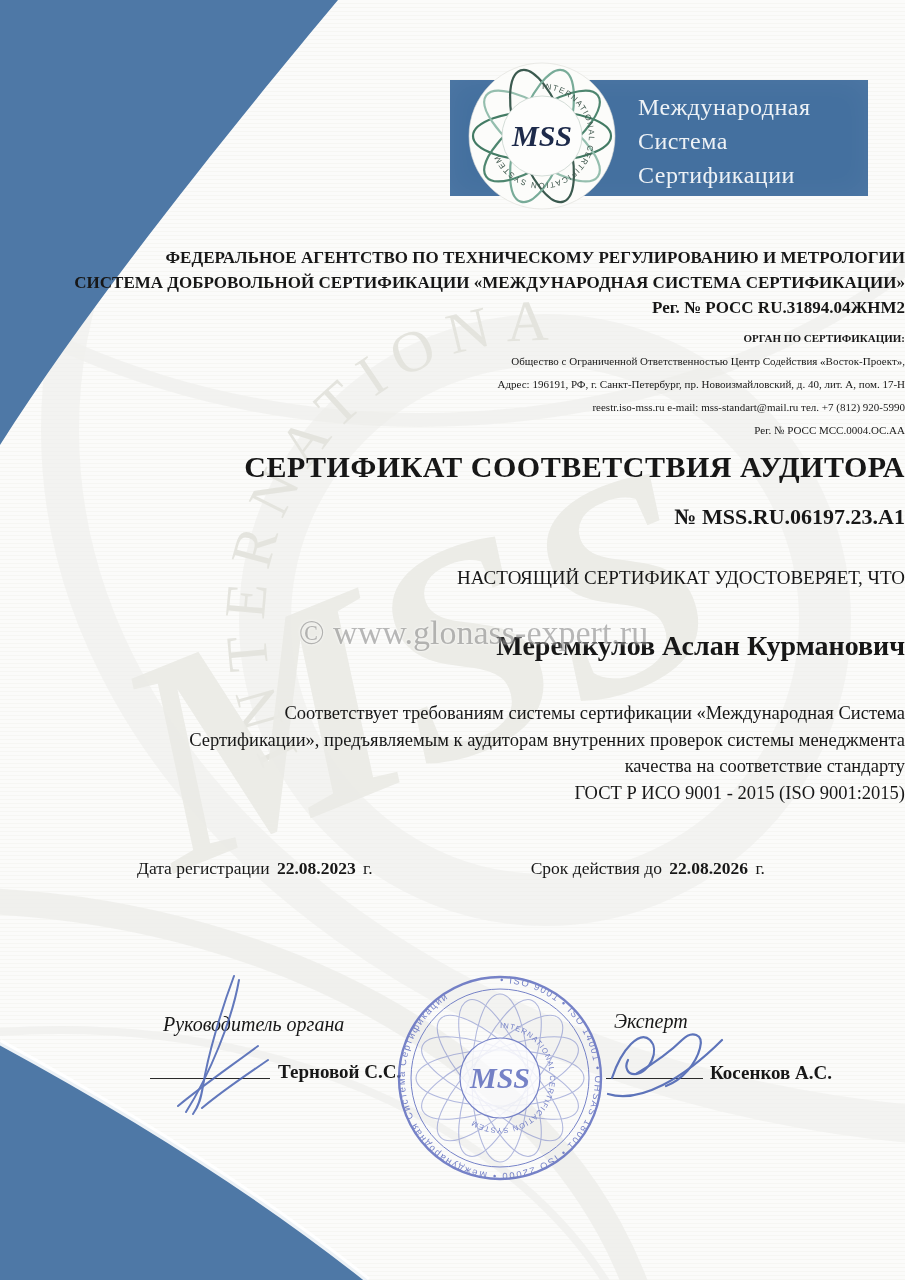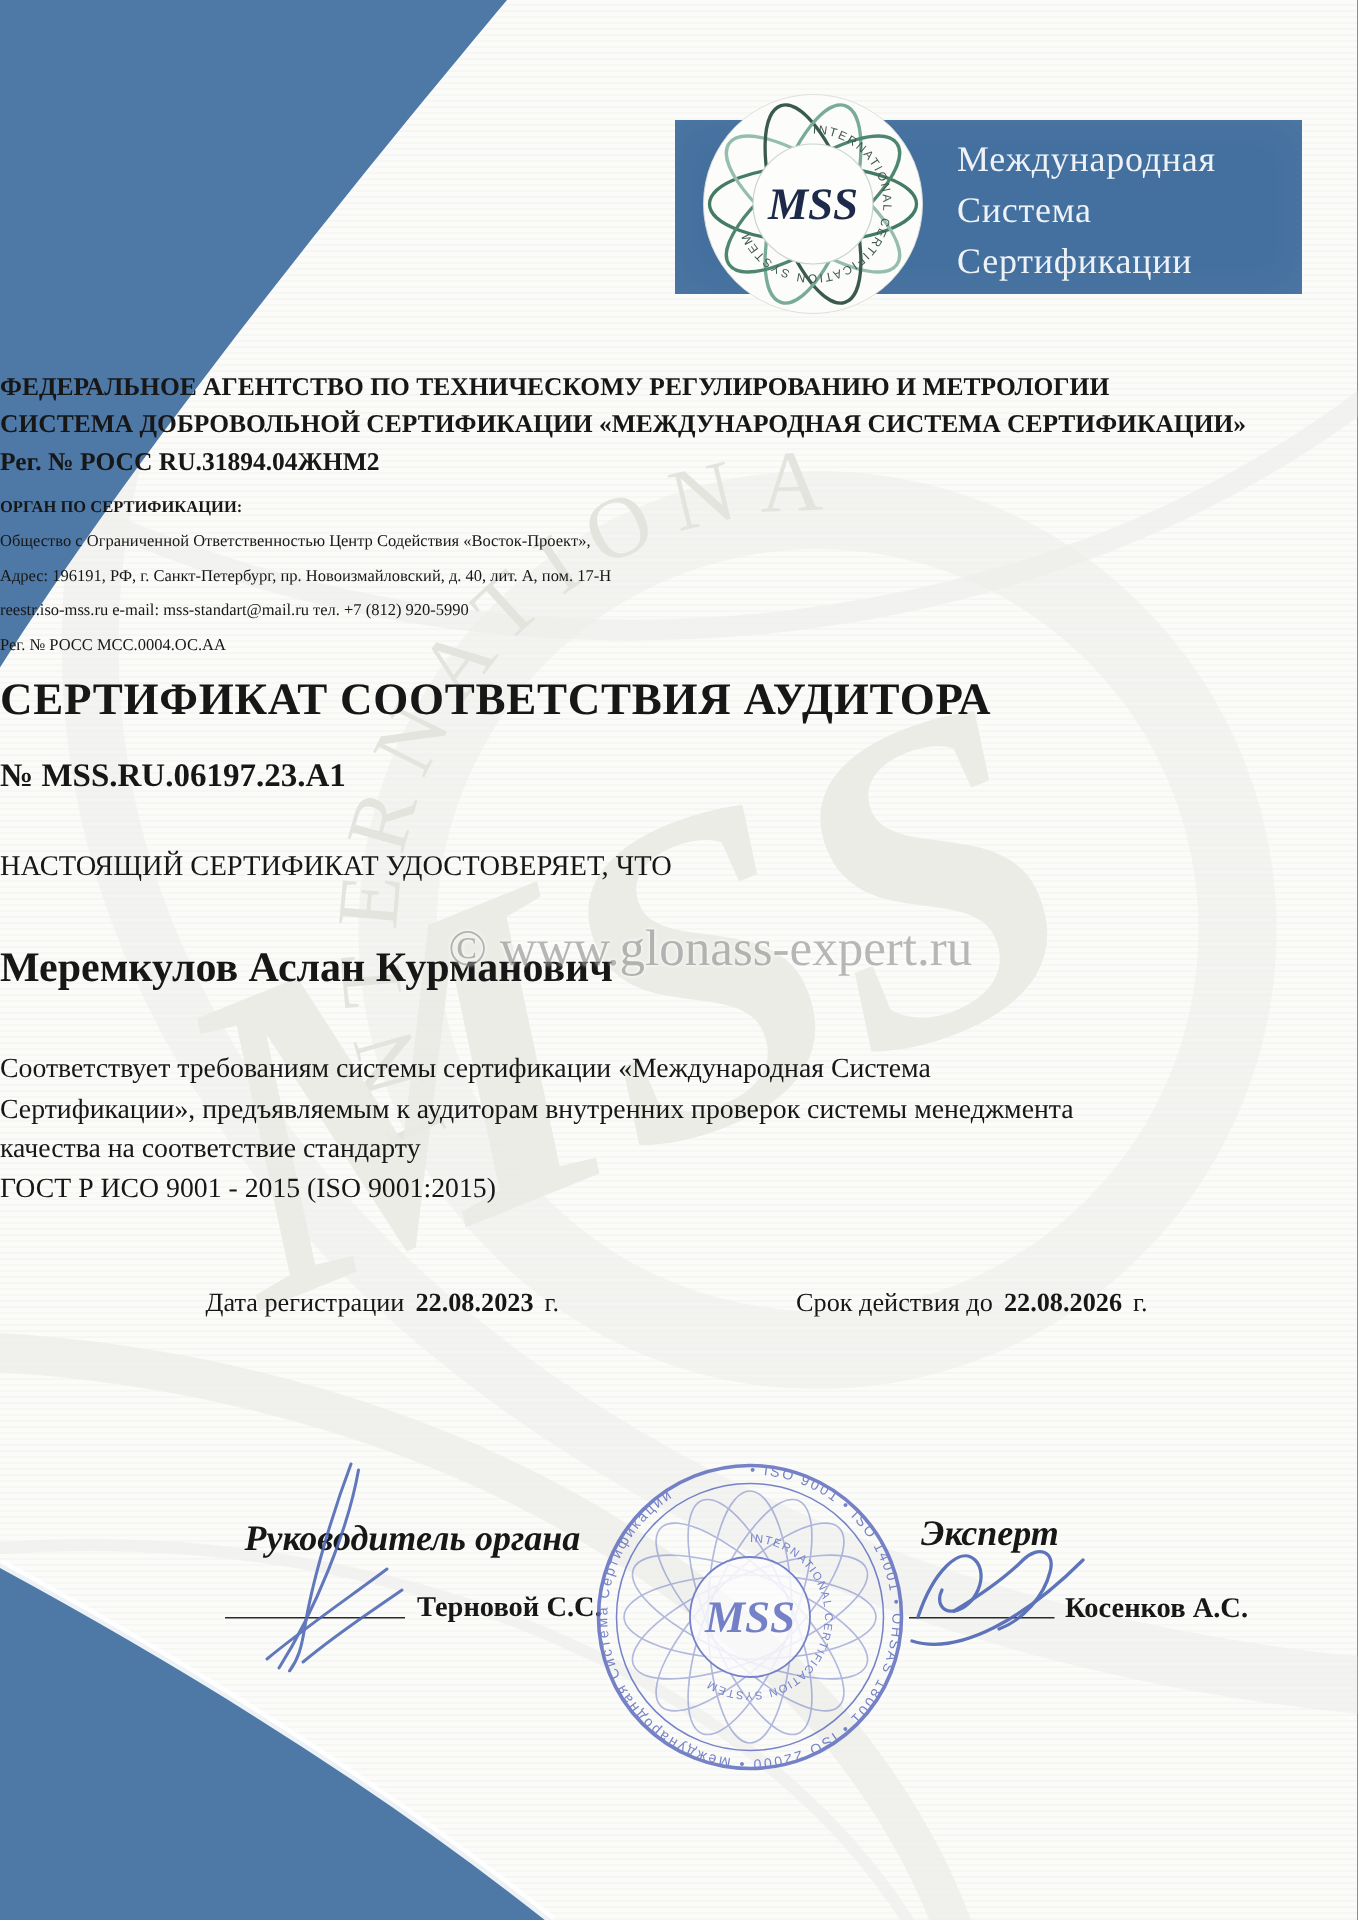--- a/index.html
+++ b/index.html
@@ -6,35 +6,35 @@
   .page{
     position:relative;width:905px;height:1280px;margin:0 auto;overflow:hidden;
     background:repeating-linear-gradient(180deg,#fbfbfa 0 3px,#f6f6f3 3px 4px);
     font-family:"Liberation Serif","DejaVu Serif",serif;color:#171717;
   }
   .bg{position:absolute;left:0;top:0;z-index:0;}
   .content{position:absolute;inset:0;z-index:2;}
   .banner{position:absolute;left:450px;top:80px;width:418px;height:116px;background:#44709f;box-shadow:inset 0 0 30px rgba(255,255,255,.06);}
   .banner-text{position:absolute;left:638px;top:90px;font-size:24px;line-height:34px;color:#eef2f6;letter-spacing:.5px;}
   .logo-svg{position:absolute;left:468px;top:62px;}
-  .hdr{position:absolute;left:0;width:905px;text-align:left;}
+  .hdr{position:absolute;left:0;width:905px;text-align:right;}
   .hdr-top{top:245px;font-weight:bold;font-size:17px;line-height:25px;}
   .org-block{top:327px;font-size:11px;line-height:23px;}
   .org-title{font-weight:bold;}
   .cert-title{top:450px;font-weight:bold;font-size:30px;letter-spacing:.5px;}
   .cert-number{top:504px;font-weight:bold;font-size:22px;}
   .statement{top:567px;font-size:19px;}
   .holder{top:630px;font-weight:bold;font-size:28px;}
   .overlay-mark{position:absolute;top:614px;left:50%;transform:translateX(-44%);font-size:34px;color:#8f8f8f;opacity:.62;text-shadow:0 0 2px #fff,0 0 3px #fff;z-index:6;white-space:nowrap;}
   .body-block{top:700px;font-size:18.5px;line-height:26.5px;}
   .dates-row{position:absolute;top:858px;left:0;width:905px;font-size:17.5px;}
   .date-left{position:absolute;left:137px;}
   .date-right{position:absolute;right:140px;}
   .date-bold{font-weight:bold;margin:0 3px;}
-  .role{position:absolute;font-weight:bold;font-style:italic;font-size:24px;}
+  .role{position:absolute;font-weight:normal;font-style:italic;font-size:20px;}
   .role-left{left:163px;top:1013px;}
   .role-right{left:614px;top:1010px;}
   .sig-line{position:absolute;border-bottom:1.6px solid #2a2a2a;height:0;}
   .line-left{left:150px;top:1078px;width:120px;}
   .line-right{left:606px;top:1078px;width:97px;}
   .sig-name{position:absolute;font-weight:bold;font-size:19px;}
   .name-left{left:278px;top:1061px;}
   .name-right{left:710px;top:1062px;text-align:center;}
   .sig-svg{position:absolute;z-index:5;}
   .sig-svg-left{left:172px;top:970px;}

